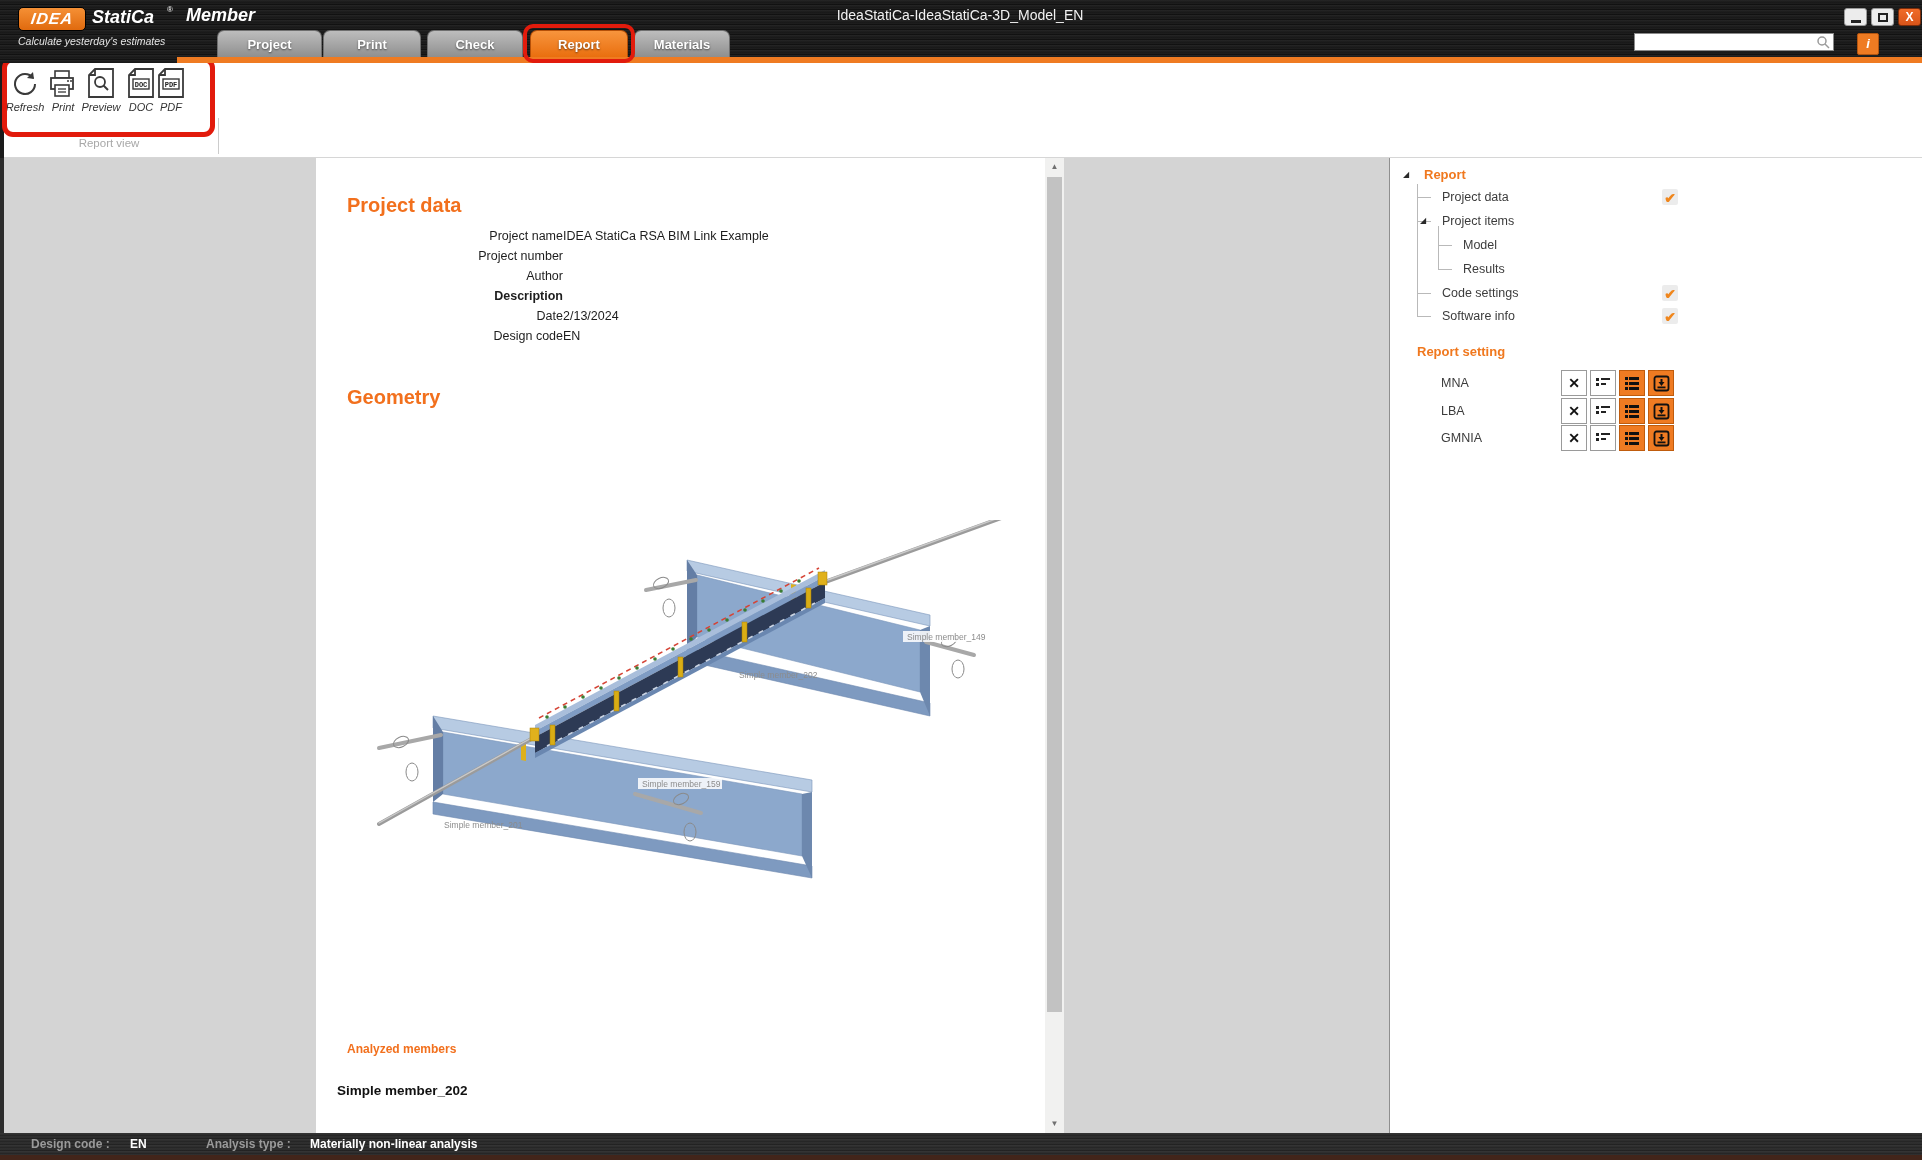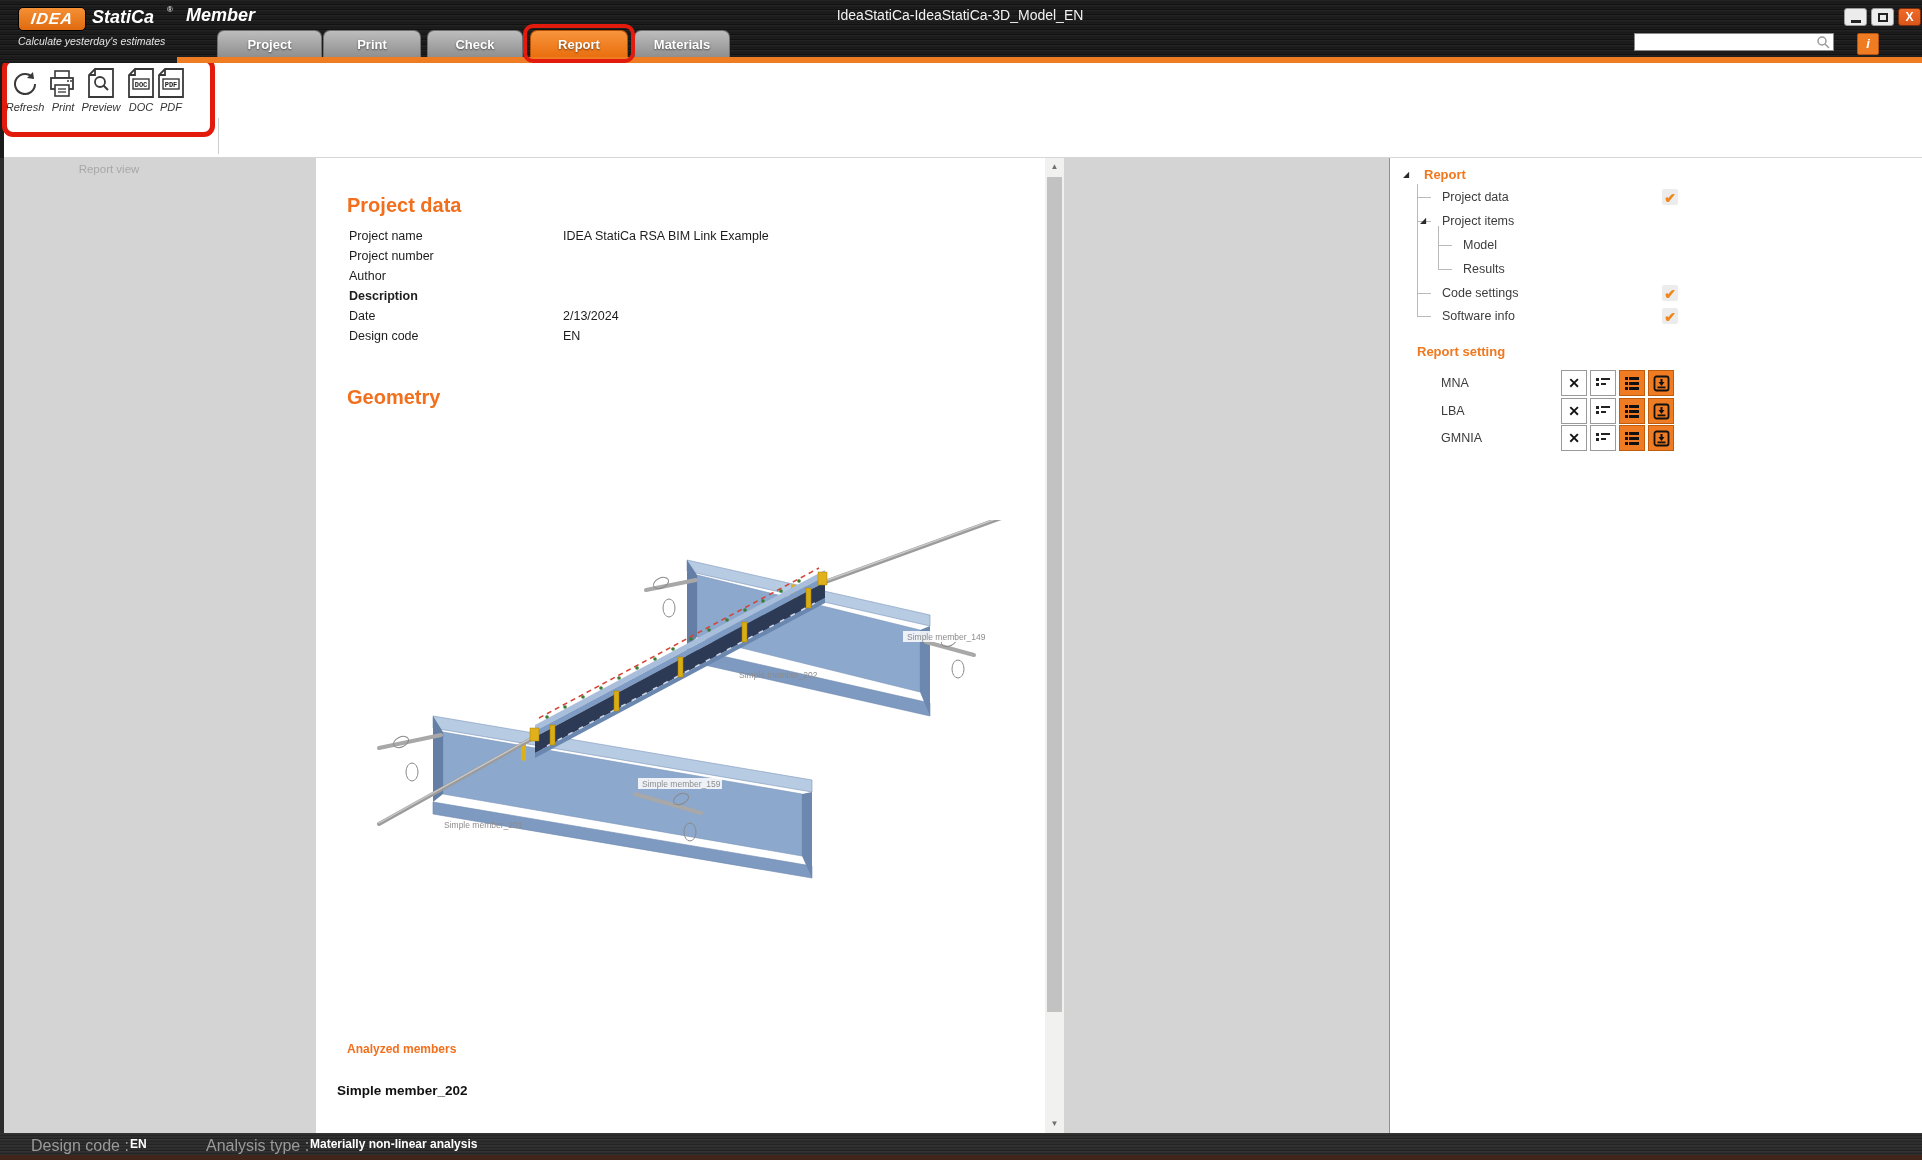--- a/index.html
+++ b/index.html
@@ -39,33 +39,33 @@
   .tab.active { background:linear-gradient(180deg,#f7953d,#e96d0d); border-color:#b55008; }
   #red-tab-outline { position:absolute; left:523px; top:24px; width:112px; height:39px; border:4px solid #e21b0c; border-radius:10px; z-index:9; }
 
   
   #ribbon { position:absolute; left:0; top:63px; width:1922px; height:95px; background:#fff; border-bottom:1px solid #d6d6d6; z-index:4; }
   #ribbon-left-edge { position:absolute; left:0; top:0; width:4px; height:95px; background:#1b1b1b; }
   #red-toolbar-outline { position:absolute; left:2px; top:-6px; width:213px; height:80px; border:5px solid #e21b0c; border-radius:11px; z-index:8; }
   .tool-btn { position:absolute; top:2px; width:38px; height:56px; display:flex; flex-direction:column; align-items:center; cursor:default; }
   .tool-btn .t-icon { height:34px; display:flex; align-items:flex-end; }
   .tool-btn .t-label { font-size:11px; color:#333; margin-top:2px;font-style:italic; }
-  #group-label { position:absolute; left:0; top:74px; width:218px; text-align:center; font-size:11.5px; color:#a8a8a8;margin-top:26px; }
+  #group-label { position:absolute; left:0; top:74px; width:218px; text-align:center; font-size:11.5px; color:#a8a8a8; }
   #group-sep { position:absolute; left:218px; top:55px; width:1px; height:36px; background:#cccccc; }
   .doc-icon-text { font-size:7px; font-weight:bold; fill:#222; font-family:"Liberation Mono",monospace; }
 
   
   #workspace { position:absolute; left:0; top:158px; width:1922px; height:975px; background:#d4d4d4; }
   #ws-left-edge { position:absolute; left:0; top:0; width:4px; height:975px; background:#2c2c2c; }
 
   
   #page { position:absolute; left:316px; top:0; width:729px; height:975px; background:#fff; }
   .doc-heading { position:absolute; left:31px; color:#f2701d; font-weight:bold; font-size:20px; }
   .field-row { position:absolute; left:33px; height:20px; font-size:12.5px; color:#1d1d1d; }
-  .field-label { display:inline-block; width:214px; }
+  .field-label { display:inline-block; width:214px;text-align:right; }
   .field-value { display:inline-block; }
   #member-heading { position:absolute; left:21px; top:925px; font-weight:bold; font-size:13.5px; color:#111; }
   #prop-table { position:absolute; left:21px; top:955px; width:690px; border-collapse:collapse; }
   #prop-table th { border:1px solid #9a9a9a; height:22px; font-size:12px; font-weight:normal; color:#222; background:#fff; }
 
   
   #v-scroll { position:absolute; left:1045px; top:0; width:19px; height:975px; background:#f1f1f0; }
   .scroll-arrow { position:absolute; left:0; width:19px; height:18px; color:#707070; font-size:8px; text-align:center; line-height:18px; }
   #scroll-thumb { position:absolute; left:2px; top:19px; width:15px; height:835px; background:#c2c2c2; }
 
@@ -79,21 +79,21 @@
   .chk span { color:#f0861c; font-weight:bold; font-size:14px; line-height:15px; }
   #rs-heading { position:absolute; left:27px; top:186px; color:#f0781e; font-weight:bold; font-size:13px; }
   .rs-label { position:absolute; left:51px; width:60px; font-size:12.5px; color:#3c3c3c; }
   .rs-btn { position:absolute; width:26px; height:26px; border:1px solid #9a9a9a; background:#fff; display:flex; align-items:center; justify-content:center; cursor:default; }
   .rs-btn.on { background:#ef7b22; border-color:#c05c0d; }
   .rs-x { font-weight:bold; font-size:14px; color:#111; }
 
   
   #statusbar { position:absolute; left:0; top:1133px; width:1922px; height:22px; z-index:6;
     background:repeating-linear-gradient(180deg,#2e2e2e 0px,#3a3a3a 1px,#222 2px,#333 4px,#1d1d1d 6px); }
-  #statusbar .s-label { color:#9a9a9a; font-weight:normal; font-size:16px; position:absolute; top:4px; }
+  #statusbar .s-label { color:#9a9a9a; font-weight:bold; font-size:12px; position:absolute; top:4px; }
   #statusbar .s-value { color:#fff; font-weight:bold; font-size:12px; position:absolute; top:4px; }
   #bottom-strip { position:absolute; left:0; top:1155px; width:1922px; height:5px; background:#42251a; }
 
   svg text { font-family:"Liberation Sans",sans-serif; }
   .geo-label { font-size:8.5px; fill:#8c8c8c; }
 </style>
 </head>
 <body>
 
 <div id="titlebar">

